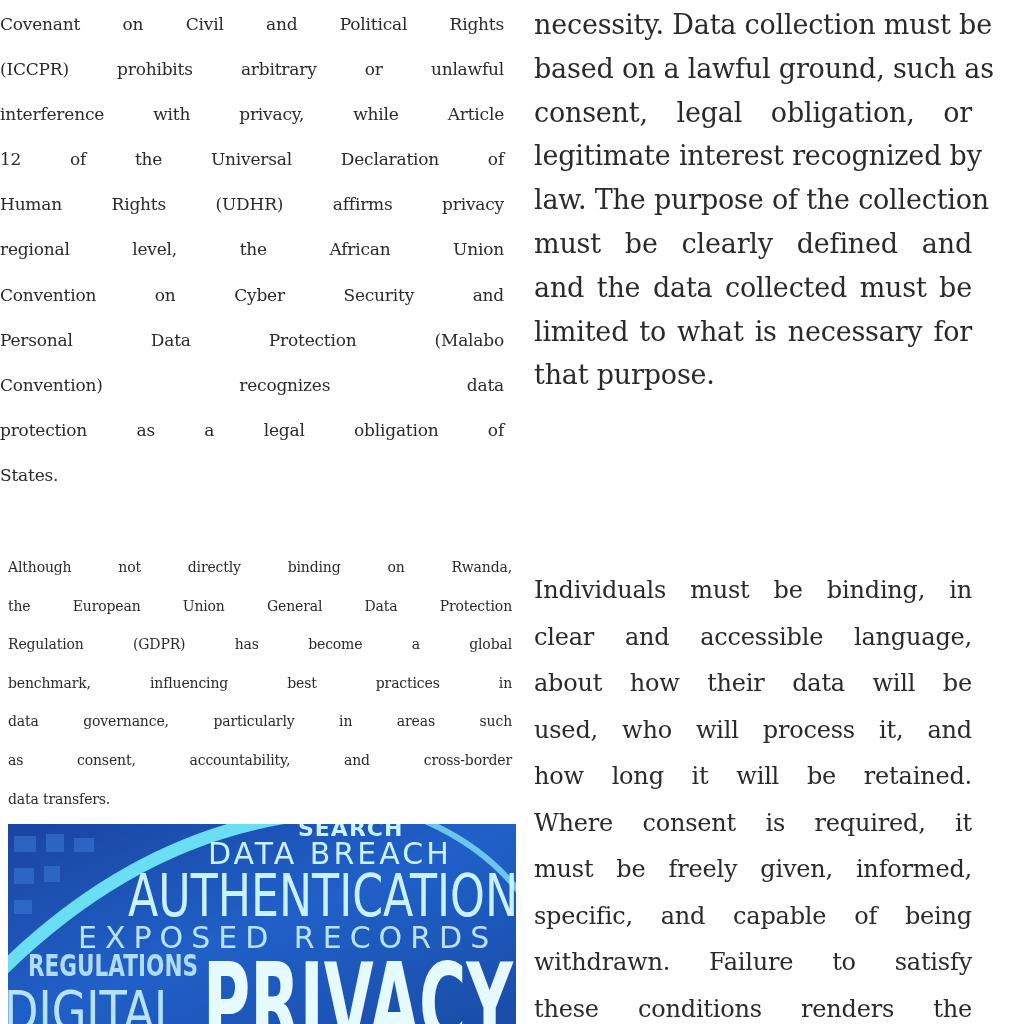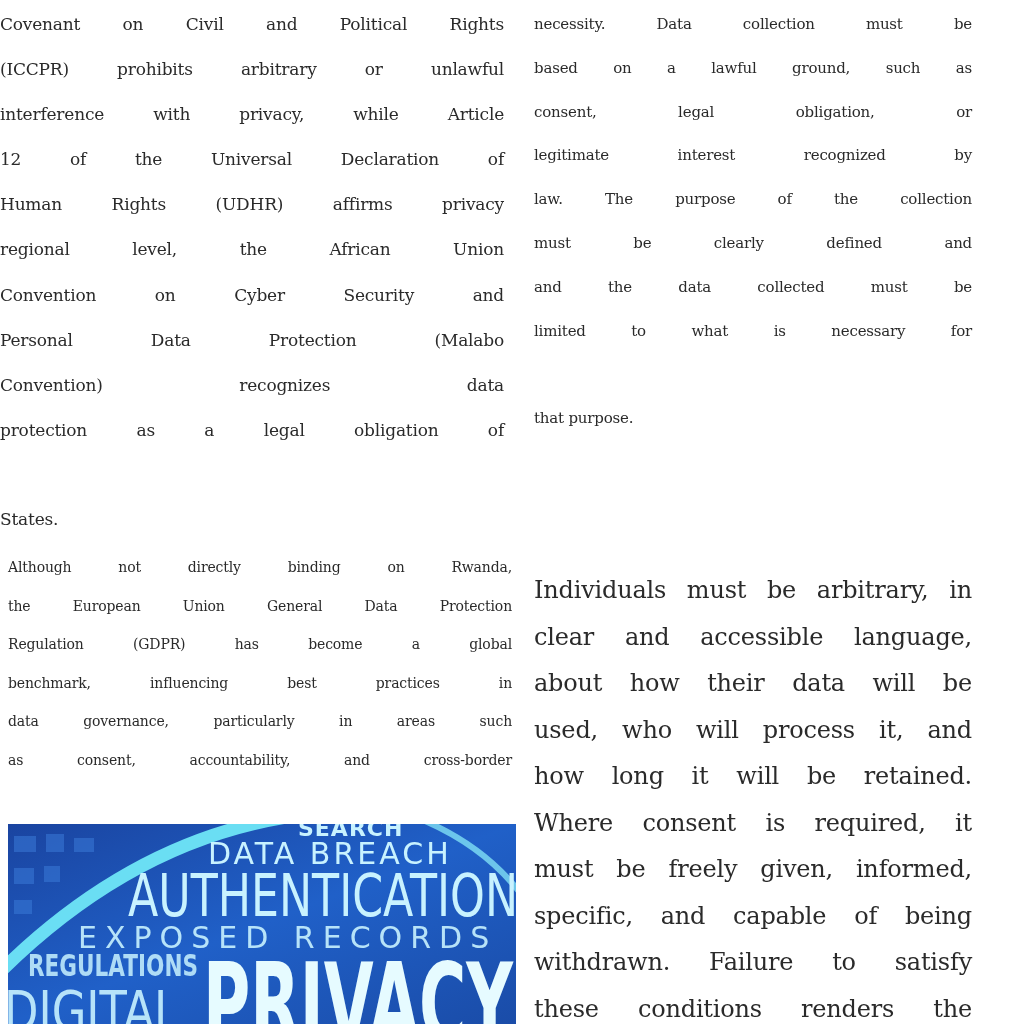--- a/index.html
+++ b/index.html
@@ -1,24 +1,24 @@
 <!DOCTYPE html>
 <html><head>
 <meta charset="utf-8">
 <style>
   html, body { margin:0; padding:0; background:#ffffff; }
   body { width:1024px; height:1024px; overflow:hidden; position:relative;
          font-family:"DejaVu Serif","Liberation Serif",serif; color:#2a2a2a; }
   .col { position:absolute; text-align:justify; text-align-last:auto; }
   #left1 { left:0; top:2px; width:504px; font-size:17px; line-height:45.1px; letter-spacing:-0.2px; }
   #left2 { left:8px; top:548px; width:504px; font-size:14px; line-height:38.6px; letter-spacing:-0.15px; }
-  #right1 { left:534px; top:3px; width:438px; font-size:15px; line-height:43.8px; letter-spacing:-0.2px; }
+  #right1 { left:534px; top:3px; width:438px; font-size:27px; line-height:43.8px; letter-spacing:-0.2px; }
   #right2 { left:534px; top:567px; width:438px; font-size:24px; line-height:46.5px; letter-spacing:-0.2px; }
   .line { display:block; text-align:justify; text-align-last:justify; white-space:nowrap; }
-  .line.last { text-align-last:left;margin-top:44px; }
+  .line.last { text-align-last:left; }
   .img-wrap { position:absolute; left:8px; top:824px; width:508px; height:200px; overflow:hidden;
               background:linear-gradient(135deg,#1a47a8 0%,#1f5bc4 45%,#1749a6 70%,#1d58c0 100%); }
   .img-wrap svg { display:block; }
 </style>
 </head>
 <body>
 
 <div class="col" id="left1">
   <span class="line">Covenant on Civil and Political Rights</span>
   <span class="line">(ICCPR) prohibits arbitrary or unlawful</span>
@@ -83,21 +83,21 @@
   <span class="line">consent, legal obligation, or</span>
   <span class="line">legitimate interest recognized by</span>
   <span class="line">law. The purpose of the collection</span>
   <span class="line">must be clearly defined and</span>
   <span class="line">and the data collected must be</span>
   <span class="line">limited to what is necessary for</span>
   <span class="line last">that purpose.</span>
 </div>
 
 <div class="col" id="right2">
-  <span class="line">Individuals must be arbitrary, in</span>
+  <span class="line">Individuals must be binding, in</span>
   <span class="line">clear and accessible language,</span>
   <span class="line">about how their data will be</span>
   <span class="line">used, who will process it, and</span>
   <span class="line">how long it will be retained.</span>
   <span class="line">Where consent is required, it</span>
   <span class="line">must be freely given, informed,</span>
   <span class="line">specific, and capable of being</span>
   <span class="line">withdrawn. Failure to satisfy</span>
   <span class="line">these conditions renders the</span>
 </div>

